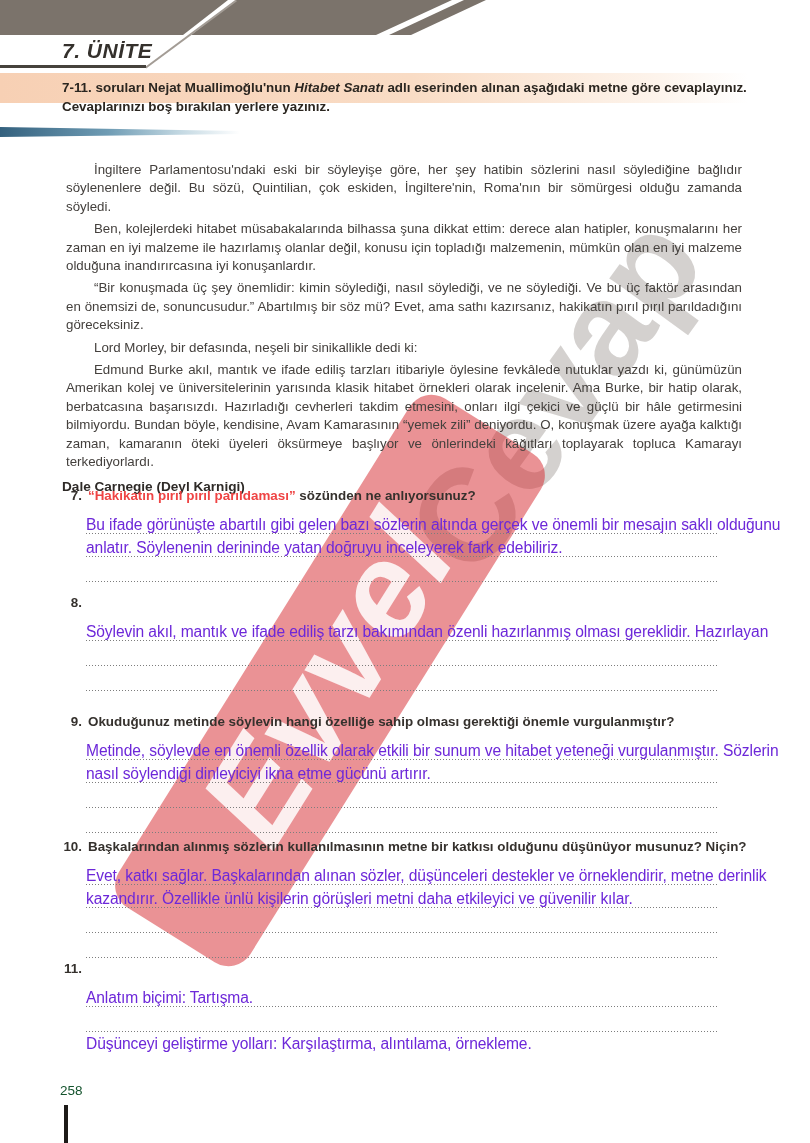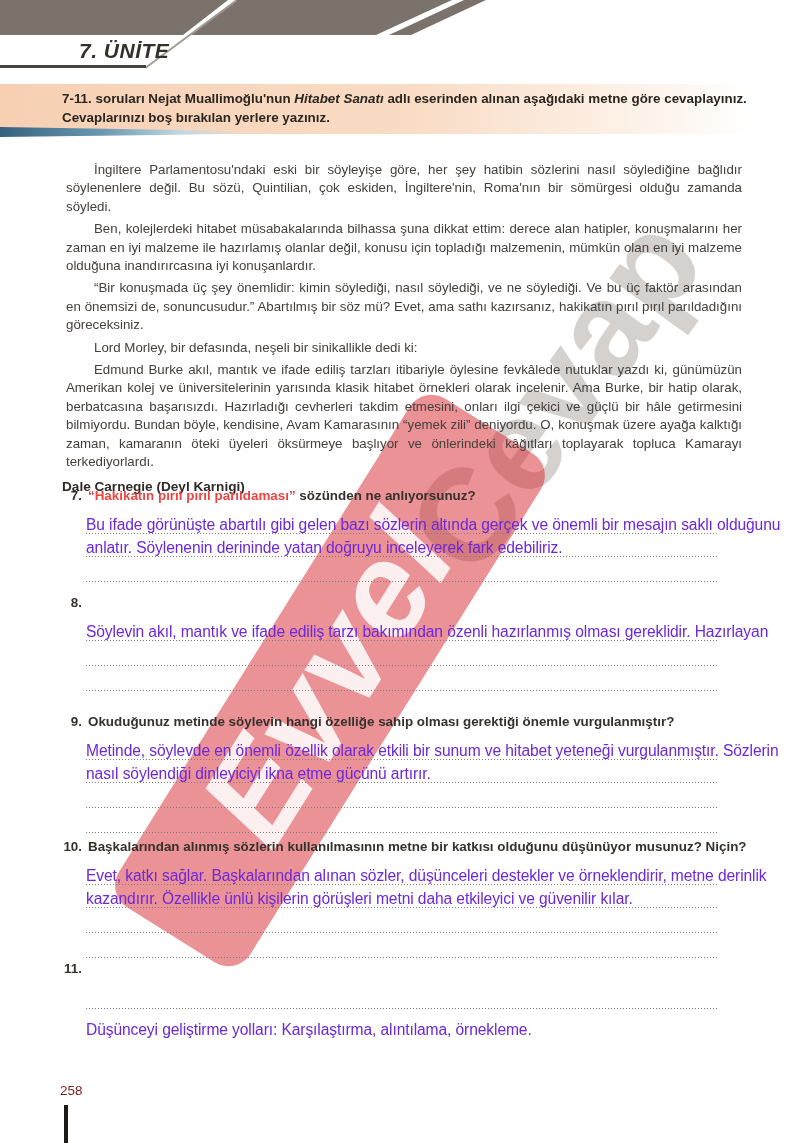--- a/index.html
+++ b/index.html
@@ -9,24 +9,24 @@
   }
   
   .band{position:absolute;left:0;top:0;width:810px;height:70px;}
   .band .piece{position:absolute;left:0;top:0;width:810px;height:70px;background:#7b736b;}
   .piece.a{clip-path:polygon(0 0,228px 0,183px 35px,0 35px);}
   .piece.b{clip-path:polygon(236px 0,452px 0,376px 35px,191px 35px);}
   .piece.c{clip-path:polygon(464px 0,486px 0,411px 35px,389px 35px);}
   .ribbon-underline{position:absolute;left:0;top:65px;width:146px;height:2.5px;background:#46423c;}
   .ribbon-diagonal{position:absolute;left:145px;top:67px;width:113px;height:1.5px;background:#a39c95;
     transform:rotate(-36.6deg);transform-origin:0 0;}
-  .unit-label{position:absolute;left:79px;top:39px;font-size:21px;font-weight:bold;font-style:italic;
+  .unit-label{position:absolute;left:62px;top:39px;font-size:21px;font-weight:bold;font-style:italic;
     color:#34302c;letter-spacing:.5px;}
   
-  .instruction{position:absolute;left:0;top:84px;width:748px;height:50px;
+  .instruction{position:absolute;left:0;top:73px;width:748px;height:30px;
     background:linear-gradient(to right,#f7d0b4 0%,#f9dcc5 55%,#fdf4ec 88%,#ffffff 100%);
     padding:5px 0 0 62px;box-sizing:border-box;
     font-size:13.4px;font-weight:bold;color:#2b2620;line-height:19px;}
   .instruction .it{font-style:italic;}
   .swoosh{position:absolute;left:0;top:127px;width:240px;height:10px;
     background:linear-gradient(to right,#34617e 0%,#6f9cb4 45%,#c3d8e2 75%,rgba(255,255,255,0) 100%);
     clip-path:polygon(0 0,100% 40%,100% 70%,0 100%);}
   
   .wm{position:absolute;z-index:1;pointer-events:none;}
   .wm-gray{left:340px;top:320px;width:430px;height:150px;transform:rotate(-54deg);
@@ -48,23 +48,23 @@
   .q-lead{font-weight:bold;color:#ef4444;white-space:pre;}
   .q-text{font-weight:bold;}
   .answers{margin-left:24px;margin-top:7px;width:633px;}
   .ans-row{position:relative;height:23px;}
   .ans-row.tall{height:25px;}
   .dotline{position:absolute;left:0;right:0;bottom:0;height:2px;
     background-image:repeating-linear-gradient(90deg,#7d7d7d 0 1px,transparent 1px 3px);
     background-size:100% 1px;background-position:0 1px;background-repeat:no-repeat;}
   .red{position:absolute;left:0;bottom:0;white-space:nowrap;
     color:#6d28d9;font-size:15.6px;font-weight:500;letter-spacing:-0.1px;}
-  .red.free{position:static;display:block;margin-top:12px;}
-  
-  .page-number{position:absolute;left:60px;top:1083px;font-size:13.5px;color:#7f1d1d;}
+  .red.free{position:static;display:block;margin-top:3px;}
+  
+  .page-number{position:absolute;left:60px;top:1083px;font-size:13.5px;color:#14532d;}
   .footer-bar{position:absolute;left:64px;top:1105px;width:3.5px;height:38px;background:#1d1a18;}
 </style>
 </head>
 <body>
 
 <div class="page">
 
   <div class="wm wm-gray">Cevap</div>
   <div class="wm wm-stamp">
     <span>Evvel</span>
@@ -178,20 +178,24 @@
             <div class="dotline"></div>
           </div>
       </div>
     </div>
 
     <div class="question" style="top:960px">
       <div class="q-line">
         <span class="q-num">11.</span>
       </div>
       <div class="answers">
+        <div class="ans-row">
+            <span class="red">Anlatım biçimi: Tartışma.</span>
+            <div class="dotline"></div>
+          </div>
         <div class="ans-row tall">
             <div class="dotline"></div>
           </div>
         <span class="red free">Düşünceyi geliştirme yolları: Karşılaştırma, alıntılama, örnekleme.</span>
       </div>
     </div>
 
     <div class="page-number">258</div>
     <div class="footer-bar"></div>
 

